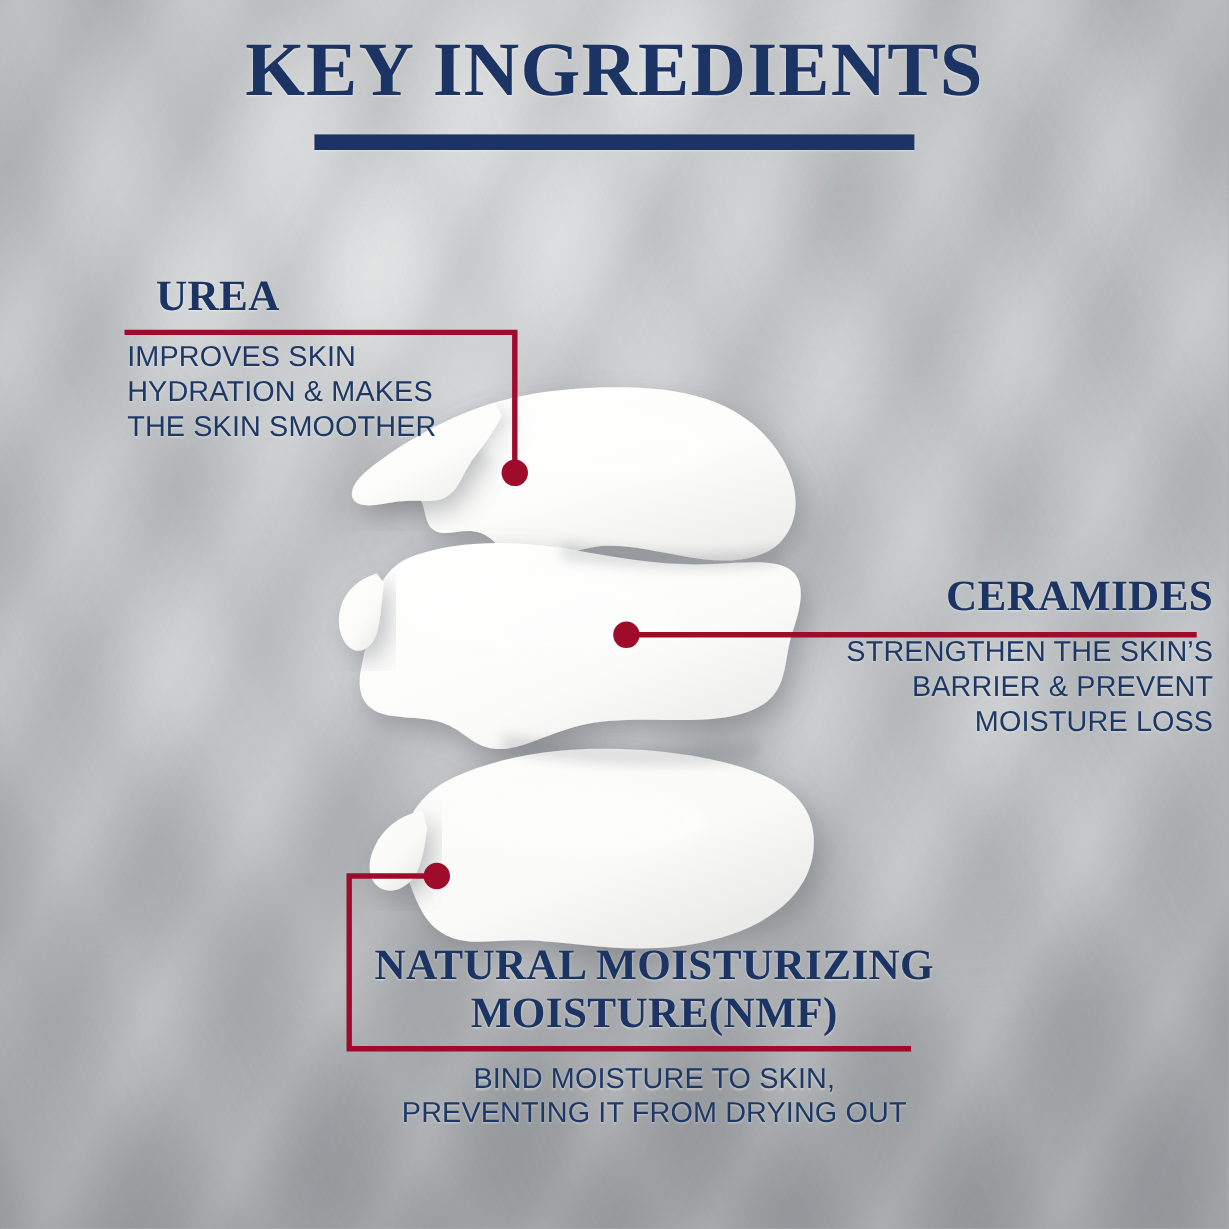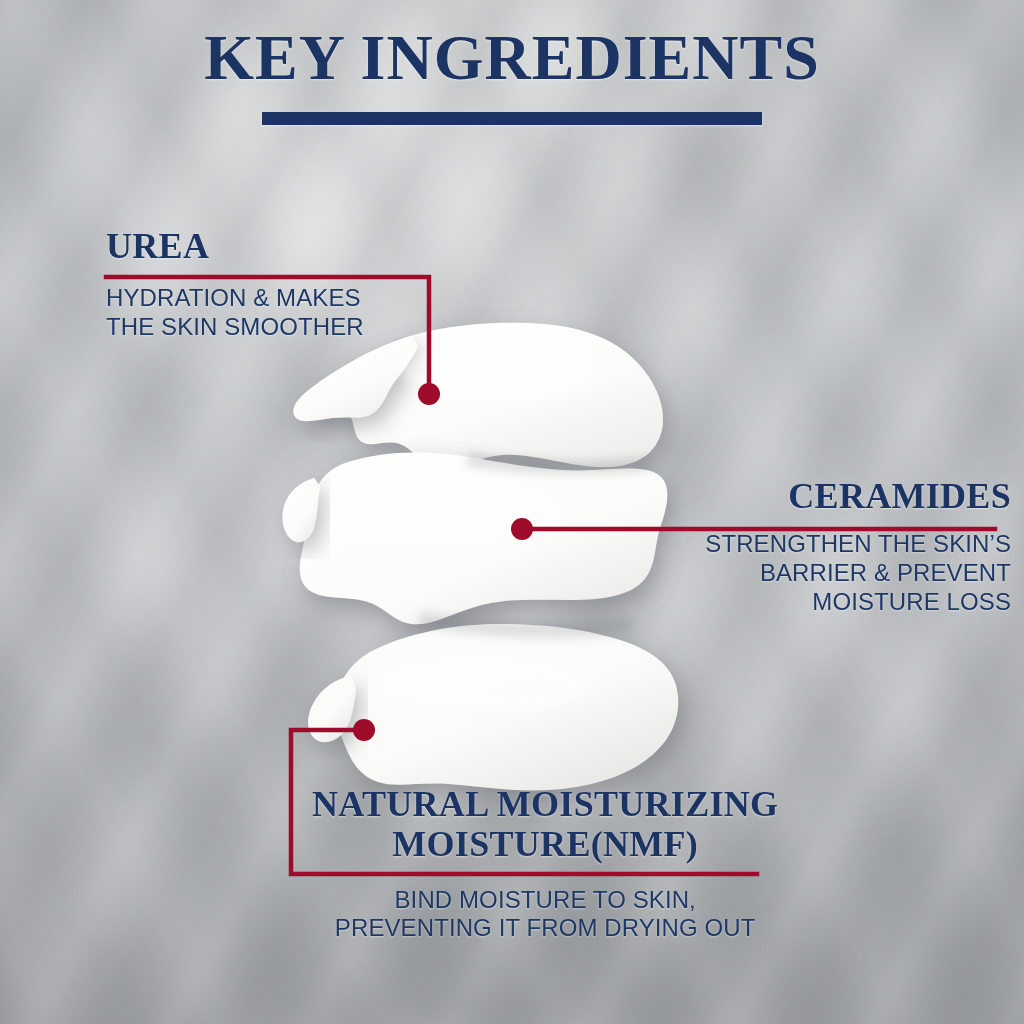--- a/index.html
+++ b/index.html
@@ -105,21 +105,21 @@
   .callout-body {
     font-family: "Liberation Sans", sans-serif;
     color: #1e3866;
     font-size: 24px;
     line-height: 1.19;
     letter-spacing: .1px;
     text-shadow: 0 1px 2px rgba(255,255,255,.45);
   }
 
   #urea      { left: 106px; top: 228px; text-align: left; }
-  #urea .callout-head { font-size: 36px; }
+  #urea .callout-head { font-size: 36px; margin-left: 24px; }
   #urea .callout-body { margin-top: 19px; }
 
   #ceramides { right: 13px; top: 478px; text-align: right; }
   #ceramides .callout-head { font-size: 36px; }
   #ceramides .callout-body { margin-top: 15px; }
 
   #nmf       { left: 312px; top: 784px; text-align: center; }
   #nmf .callout-head { font-size: 36px; line-height: 1.12; }
   #nmf .callout-body { margin-top: 21px; }
 
@@ -275,20 +275,21 @@
 
     <g>
       <path d="M 364,730 L 291,730 L 291,874 L 757,874" fill="none" stroke="#9e0b2b" stroke-width="4.5" stroke-linecap="square"></path>
       <circle cx="364" cy="730" r="11" fill="#9e0b2b"></circle>
     </g>
   </svg>
 
   <div class="callout" id="urea">
     <div class="callout-head">UREA</div>
     <div class="callout-body">
+      <div>IMPROVES SKIN</div>
       <div>HYDRATION &amp; MAKES</div>
       <div>THE SKIN SMOOTHER</div>
     </div>
   </div>
 
   <div class="callout" id="ceramides">
     <div class="callout-head">CERAMIDES</div>
     <div class="callout-body">
       <div>STRENGTHEN THE SKIN’S</div>
       <div>BARRIER &amp; PREVENT</div>

